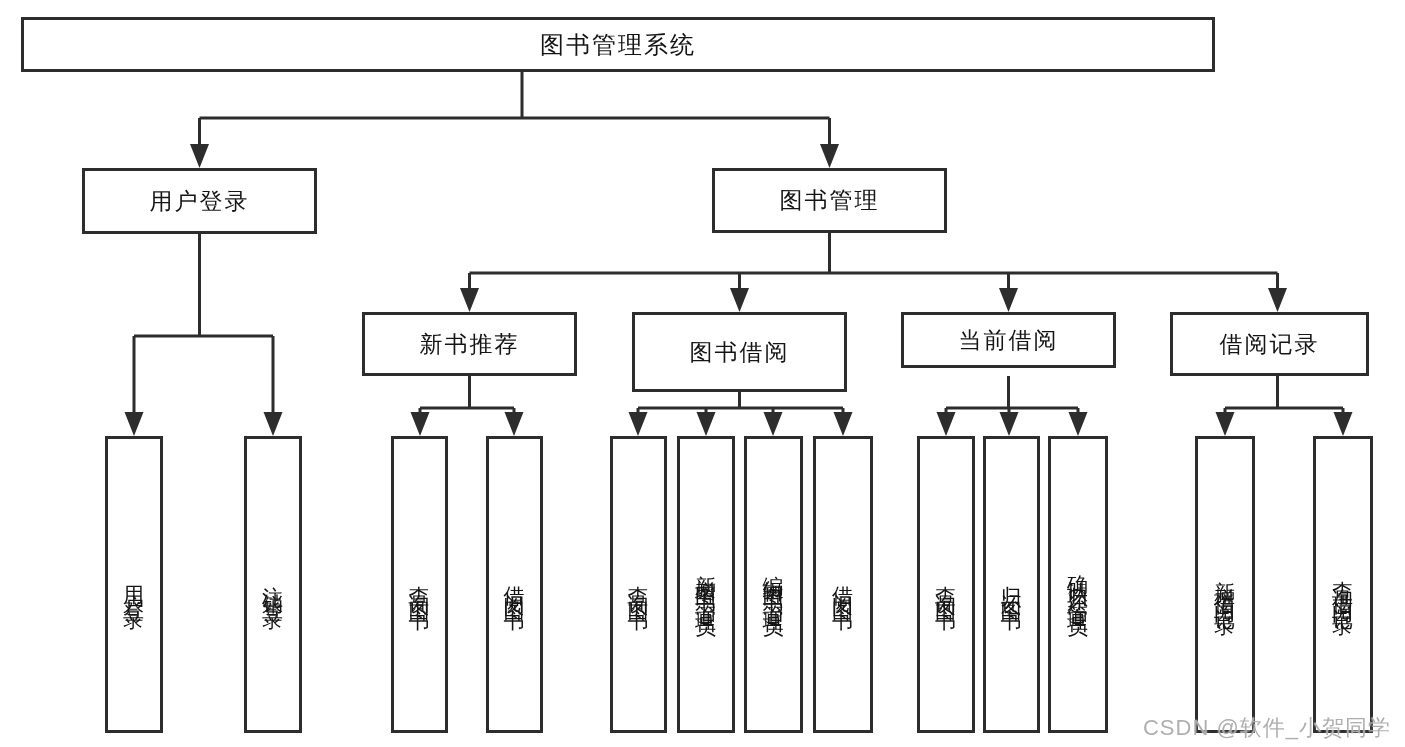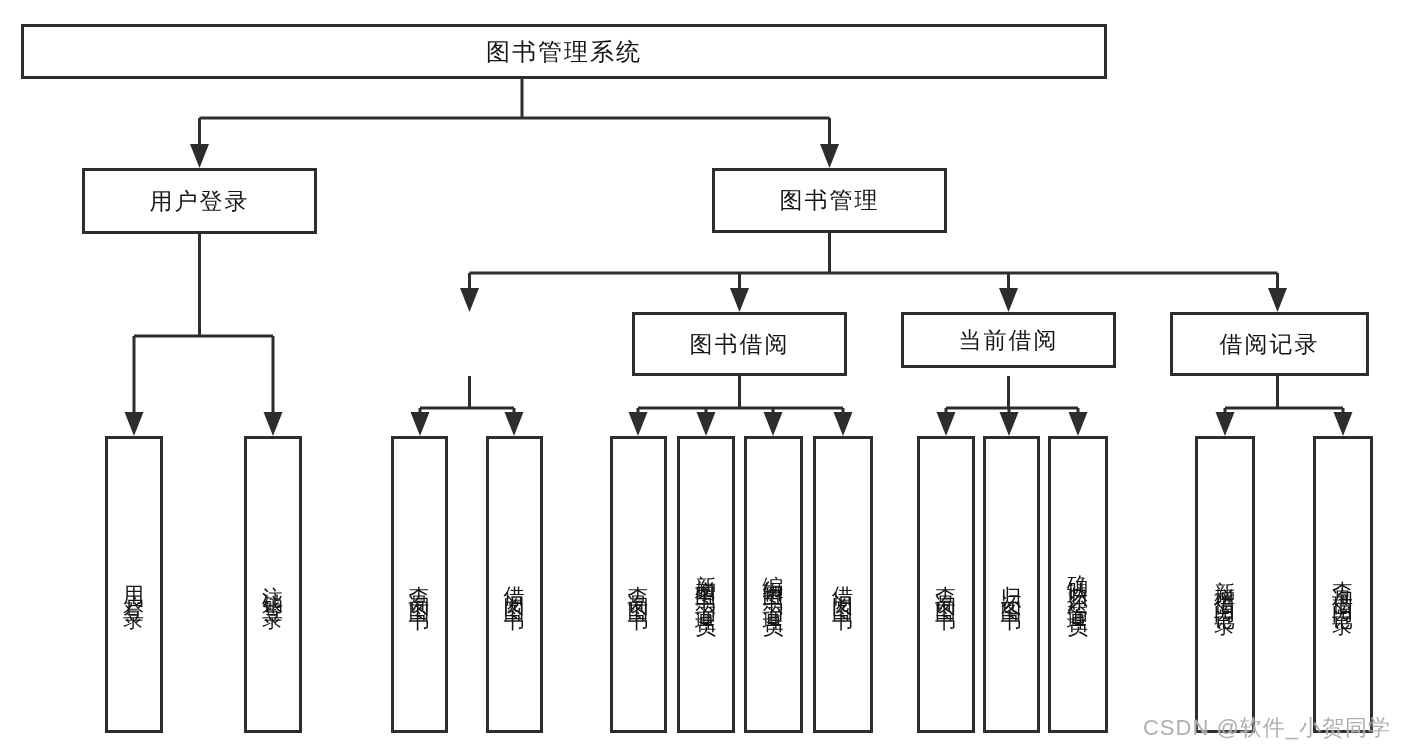--- a/index.html
+++ b/index.html
@@ -88,26 +88,27 @@
       <polygon points="763.5,412 782.5,412 773,436"></polygon>
       <polygon points="833.5,412 852.5,412 843,436"></polygon>
       <polygon points="936.5,412 955.5,412 946,436"></polygon>
       <polygon points="999.5,412 1018.5,412 1009,436"></polygon>
       <polygon points="1068.5,412 1087.5,412 1078,436"></polygon>
       <polygon points="1215.5,412 1234.5,412 1225,436"></polygon>
       <polygon points="1333.5,412 1352.5,412 1343,436"></polygon>
     </g>
   </svg>
 
-  <div class="hnode" style="left:21px;top:24px;width:1086px;height:55px;font-size:24px;">图书管理系统</div>
+  <div class="hnode" style="left:21px;top:17px;width:1194px;height:55px;font-size:24px;">图书管理系统</div>
 
   <div class="hnode" style="left:82px;top:168px;width:235px;height:66px;">用户登录</div>
   <div class="hnode" style="left:712px;top:168px;width:235px;height:65px;text-align:center;">图书管理</div>
 
-  <div class="hnode" style="left:632px;top:312px;width:215px;height:64px;">图书借阅</div>
+  <div class="hnode" style="left:362px;top:312px;width:215px;height:64px;">新书推荐</div>
+  <div class="hnode" style="left:632px;top:312px;width:215px;height:80px;">图书借阅</div>
   <div class="hnode" style="left:901px;top:312px;width:215px;height:56px;">当前借阅</div>
   <div class="hnode" style="left:1170px;top:312px;width:199px;height:64px;">借阅记录</div>
 
   <div class="vnode" style="left:105px;top:436px;width:58px;height:297px;">用户登录</div>
   <div class="vnode" style="left:244px;top:436px;width:58px;height:297px;">注销登录</div>
 
   <div class="vnode" style="left:391px;top:436px;width:57px;height:297px;">查询图书</div>
   <div class="vnode" style="left:486px;top:436px;width:57px;height:297px;">借阅图书</div>
 
   <div class="vnode" style="left:610px;top:436px;width:57px;height:297px;">查询图书</div>

